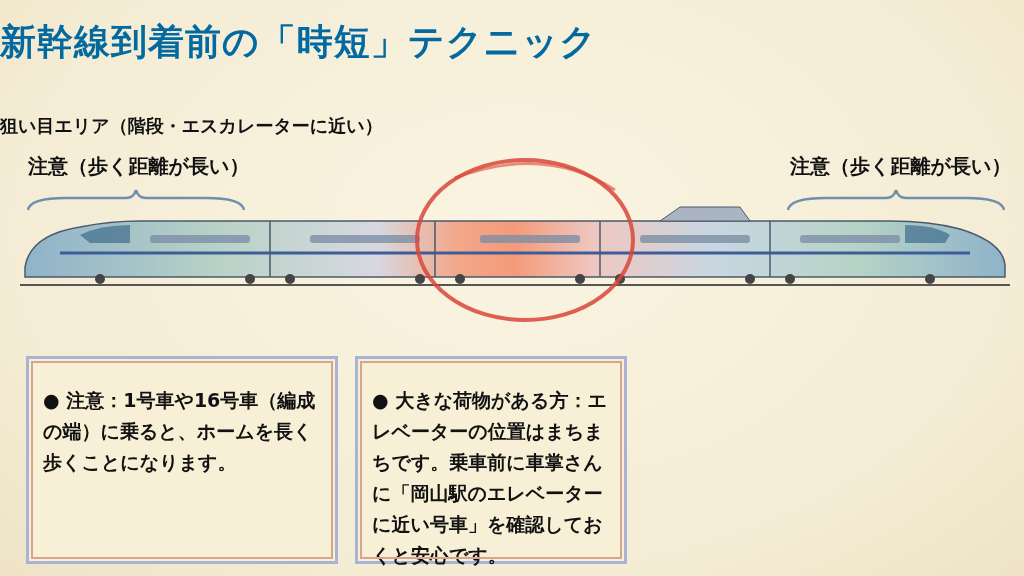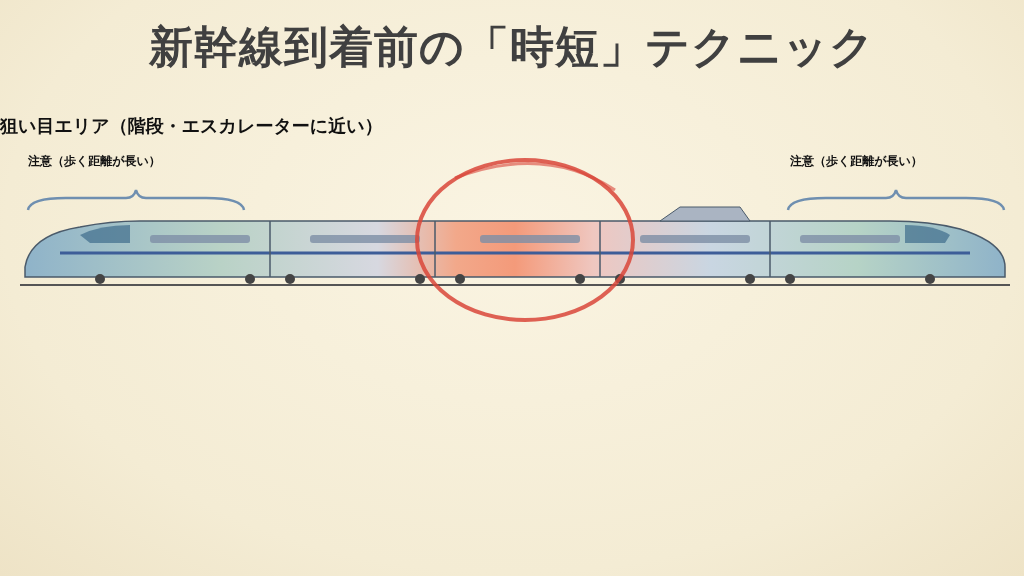--- a/index.html
+++ b/index.html
@@ -1,20 +1,20 @@
 <!DOCTYPE html>
 <html><head>
 <meta charset="utf-8">
 <style>
   html,body{margin:0;padding:0;}
   body{width:1024px;height:576px;overflow:hidden;background:#f6efd9;font-family:"DejaVu Sans","Liberation Sans",sans-serif;color:#111;position:relative;}
   .paper{position:absolute;inset:0;background:radial-gradient(ellipse at 50% 40%,#faf4e2 0%,#f4ecd4 70%,#eee3c6 100%);}
-  .title{position:absolute;left:0;right:0;top:18px;text-align:center;font-size:44px;font-weight:bold;letter-spacing:1px;color:#404040;}
+  .title{position:absolute;left:0;right:0;top:18px;font-size:36px;font-weight:bold;letter-spacing:1px;color:#0369a1;}
   .target-label{position:absolute;left:0;right:0;top:114px;text-align:left;font-size:18px;font-weight:bold;}
-  .warn-label{position:absolute;top:153px;font-size:12px;font-weight:bold;}
+  .warn-label{position:absolute;top:153px;font-size:20px;font-weight:bold;}
   .warn-left{left:28px;}
   .warn-right{left:790px;}
   .brace{position:absolute;top:188px;}
   .brace-left{left:26px;}
   .brace-right{left:786px;}
   .train{position:absolute;left:20px;top:195px;width:990px;height:100px;}
   .cards{position:absolute;top:356px;left:26px;right:24px;display:flex;gap:17px;}
   .card{flex:1;height:208px;box-sizing:border-box;background:#f8f0d6;border:3px solid #a9b4d4;outline:2px solid #d7a48e;outline-offset:-7px;padding:26px 14px 10px 14px;font-size:19px;font-weight:bold;line-height:31px;}
   .card:nth-child(1){flex:0 0 312px;}
   .card:nth-child(2){flex:0 0 272px;}
@@ -85,13 +85,19 @@
       <circle cx="910" cy="84" r="5"></circle>
   </g>
 </svg>
 
 <svg style="position:absolute;left:405px;top:150px;" width="240" height="180" viewBox="0 0 240 180">
   <ellipse cx="120" cy="90" rx="108" ry="80" fill="none" stroke="#d9463a" stroke-width="4" opacity="0.85"></ellipse>
   <path d="M50 28 Q140 -6 210 40" fill="none" stroke="#d9463a" stroke-width="3" opacity="0.6"></path>
 </svg>
 
 <div class="cards">
+  <div class="card">
+    <p><span>●</span> <span>注意：1号車や16号車（編成の端）に乗ると、ホームを長く歩くことになります。</span></p>
+  </div>
+  <div class="card">
+    <p><span>●</span> <span>大きな荷物がある方：エレベーターの位置はまちまちです。乗車前に車掌さんに「岡山駅のエレベーターに近い号車」を確認しておくと安心です。</span></p>
+  </div>
 </div>
 
 </body></html>

